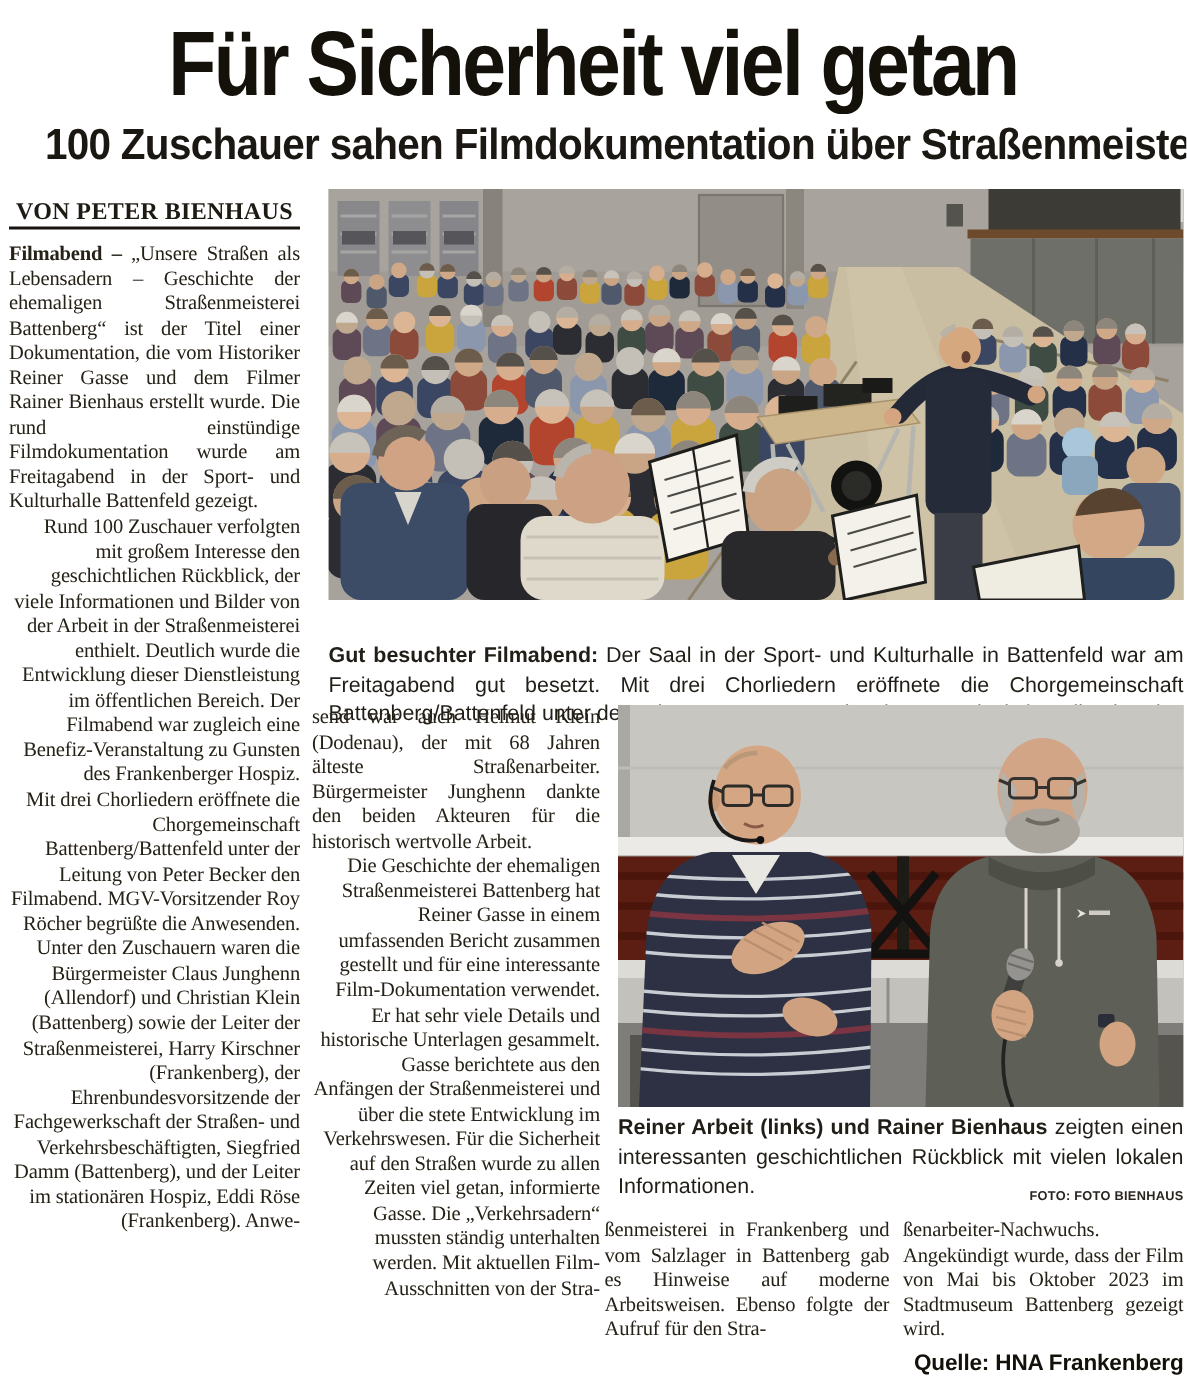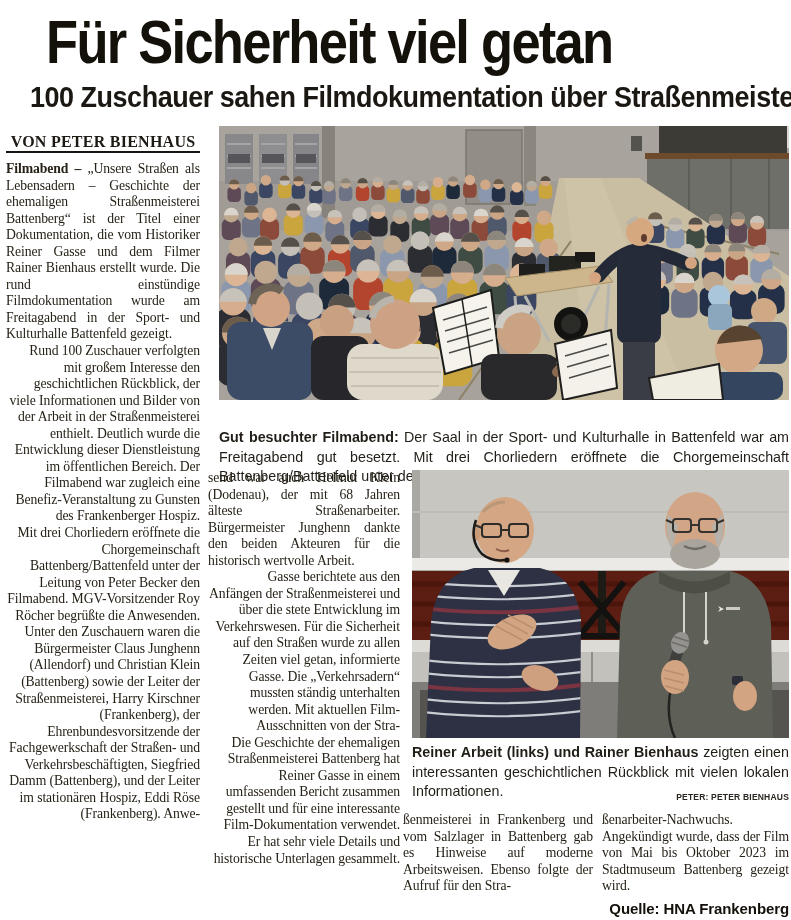--- a/index.html
+++ b/index.html
@@ -1,18 +1,18 @@
 <!DOCTYPE html>
 <html lang="de"><head>
 <meta charset="utf-8">
 <style>
   html,body{margin:0;padding:0;background:#ffffff;}
   .page{position:relative;width:791px;height:920px;background:#ffffff;overflow:hidden;
         font-family:"Liberation Serif",serif;color:#272218;}
-  .headline{position:absolute;top:8px;left:0;width:791px;margin:0;
+  .headline{position:absolute;top:8px;left:0;width:791px;margin:0;text-align:center;
             font-family:"Liberation Sans",sans-serif;font-weight:bold;font-size:61px;line-height:68px;
             color:#14100a;white-space:nowrap;}
   .headline>span{display:inline-block;transform:scaleX(.86);transform-origin:50% 50%;letter-spacing:-2px;}
   .subheadline{position:absolute;top:80px;left:0;width:791px;margin:0;text-align:center;
                font-family:"Liberation Sans",sans-serif;font-weight:600;font-size:29px;line-height:34px;
                color:#1b1712;white-space:nowrap;}
   .subheadline>span{display:inline-block;transform:scaleX(.93);transform-origin:50% 50%;letter-spacing:-.5px;}
   .byline{position:absolute;top:133px;left:6px;width:194px;
           font-family:Liberation Serif, serif;font-weight:bold;font-size:16px;letter-spacing:.25px;color:#1e1a14;text-align:center;}
   .byline-rule{position:absolute;top:151px;left:6px;width:194px;height:2px;background:#17130e;}
@@ -399,22 +399,22 @@
       </g>
     </svg>
   </div>
 
   <div id="caption1" class="caption">
     <p><span class="lead">Gut besuchter Filmabend:</span><span> Der Saal in der Sport- und Kulturhalle in Battenfeld war am Freitagabend gut besetzt. Mit drei Chorliedern eröffnete die Chorgemeinschaft Battenberg/Battenfeld unter der Leitung von Peter Becker (vorne rechts) den Filmabend.</span></p>
   </div>
 
   <div id="col2" class="bodycol">
     <p>send war auch Helmut Klein (Dodenau), der mit 68 Jahren älteste Straßenarbeiter. Bürgermeister Junghenn dankte den beiden Akteuren für die historisch wertvolle Arbeit.</p>
+    <p>Die Geschichte der ehemaligen Straßenmeisterei Battenberg hat Reiner Gasse in einem umfassenden Bericht zusammen gestellt und für eine interessante Film-Dokumentation verwendet. Er hat sehr viele Details und historische Unterlagen gesammelt.</p>
     <p>Gasse berichtete aus den Anfängen der Straßenmeisterei und über die stete Entwicklung im Verkehrswesen. Für die Sicherheit auf den Straßen wurde zu allen Zeiten viel getan, informierte Gasse. Die „Verkehrsadern“ mussten ständig unterhalten werden. Mit aktuellen Film-Ausschnitten von der Stra-</p>
-    <p>Die Geschichte der ehemaligen Straßenmeisterei Battenberg hat Reiner Gasse in einem umfassenden Bericht zusammen gestellt und für eine interessante Film-Dokumentation verwendet. Er hat sehr viele Details und historische Unterlagen gesammelt.</p>
   </div>
 
   <div id="photo2" class="photo">
     <svg viewBox="0 0 377 268" preserveAspectRatio="none">
       <defs>
         <clipPath id="ltorso">
           <path d="M14,268 L19,152 Q24,106 62,98 L128,98 Q164,106 169,150 L168,268 Z"></path>
         </clipPath>
       </defs>
 
@@ -505,21 +505,21 @@
         <ellipse cx="263" cy="207" rx="14" ry="17" fill="#d2a482"></ellipse>
         <path d="M252,200 l20,5 M252,208 l20,5 M253,216 l19,5" stroke="#b98e6f" stroke-width="1.5"></path>
         <rect x="320" y="206" width="11" height="9" rx="2" fill="#2b2d38"></rect>
         <ellipse cx="333" cy="226" rx="12" ry="15" fill="#d2a482"></ellipse>
       </g>
     </svg>
   </div>
 
   <div id="caption2" class="caption">
     <p><span class="lead">Reiner Arbeit (links) und Rainer Bienhaus</span><span> zeigten einen interessanten geschichtlichen Rückblick mit vielen lokalen Informationen.</span></p>
-    <span class="credit">PETER: PETER BIENHAUS</span>
+    <span class="credit">FOTO: FOTO BIENHAUS</span>
   </div>
 
   <div id="col3" class="bodycol">
     <p>ßenmeisterei in Frankenberg und vom Salzlager in Battenberg gab es Hinweise auf moderne Arbeitsweisen. Ebenso folgte der Aufruf für den Stra-</p>
   </div>
 
   <div id="col4" class="bodycol">
     <p>ßenarbeiter-Nachwuchs. Angekündigt wurde, dass der Film von Mai bis Oktober 2023 im Stadtmuseum Battenberg gezeigt wird.</p>
     <p class="source">Quelle: HNA Frankenberg</p>
   </div>

